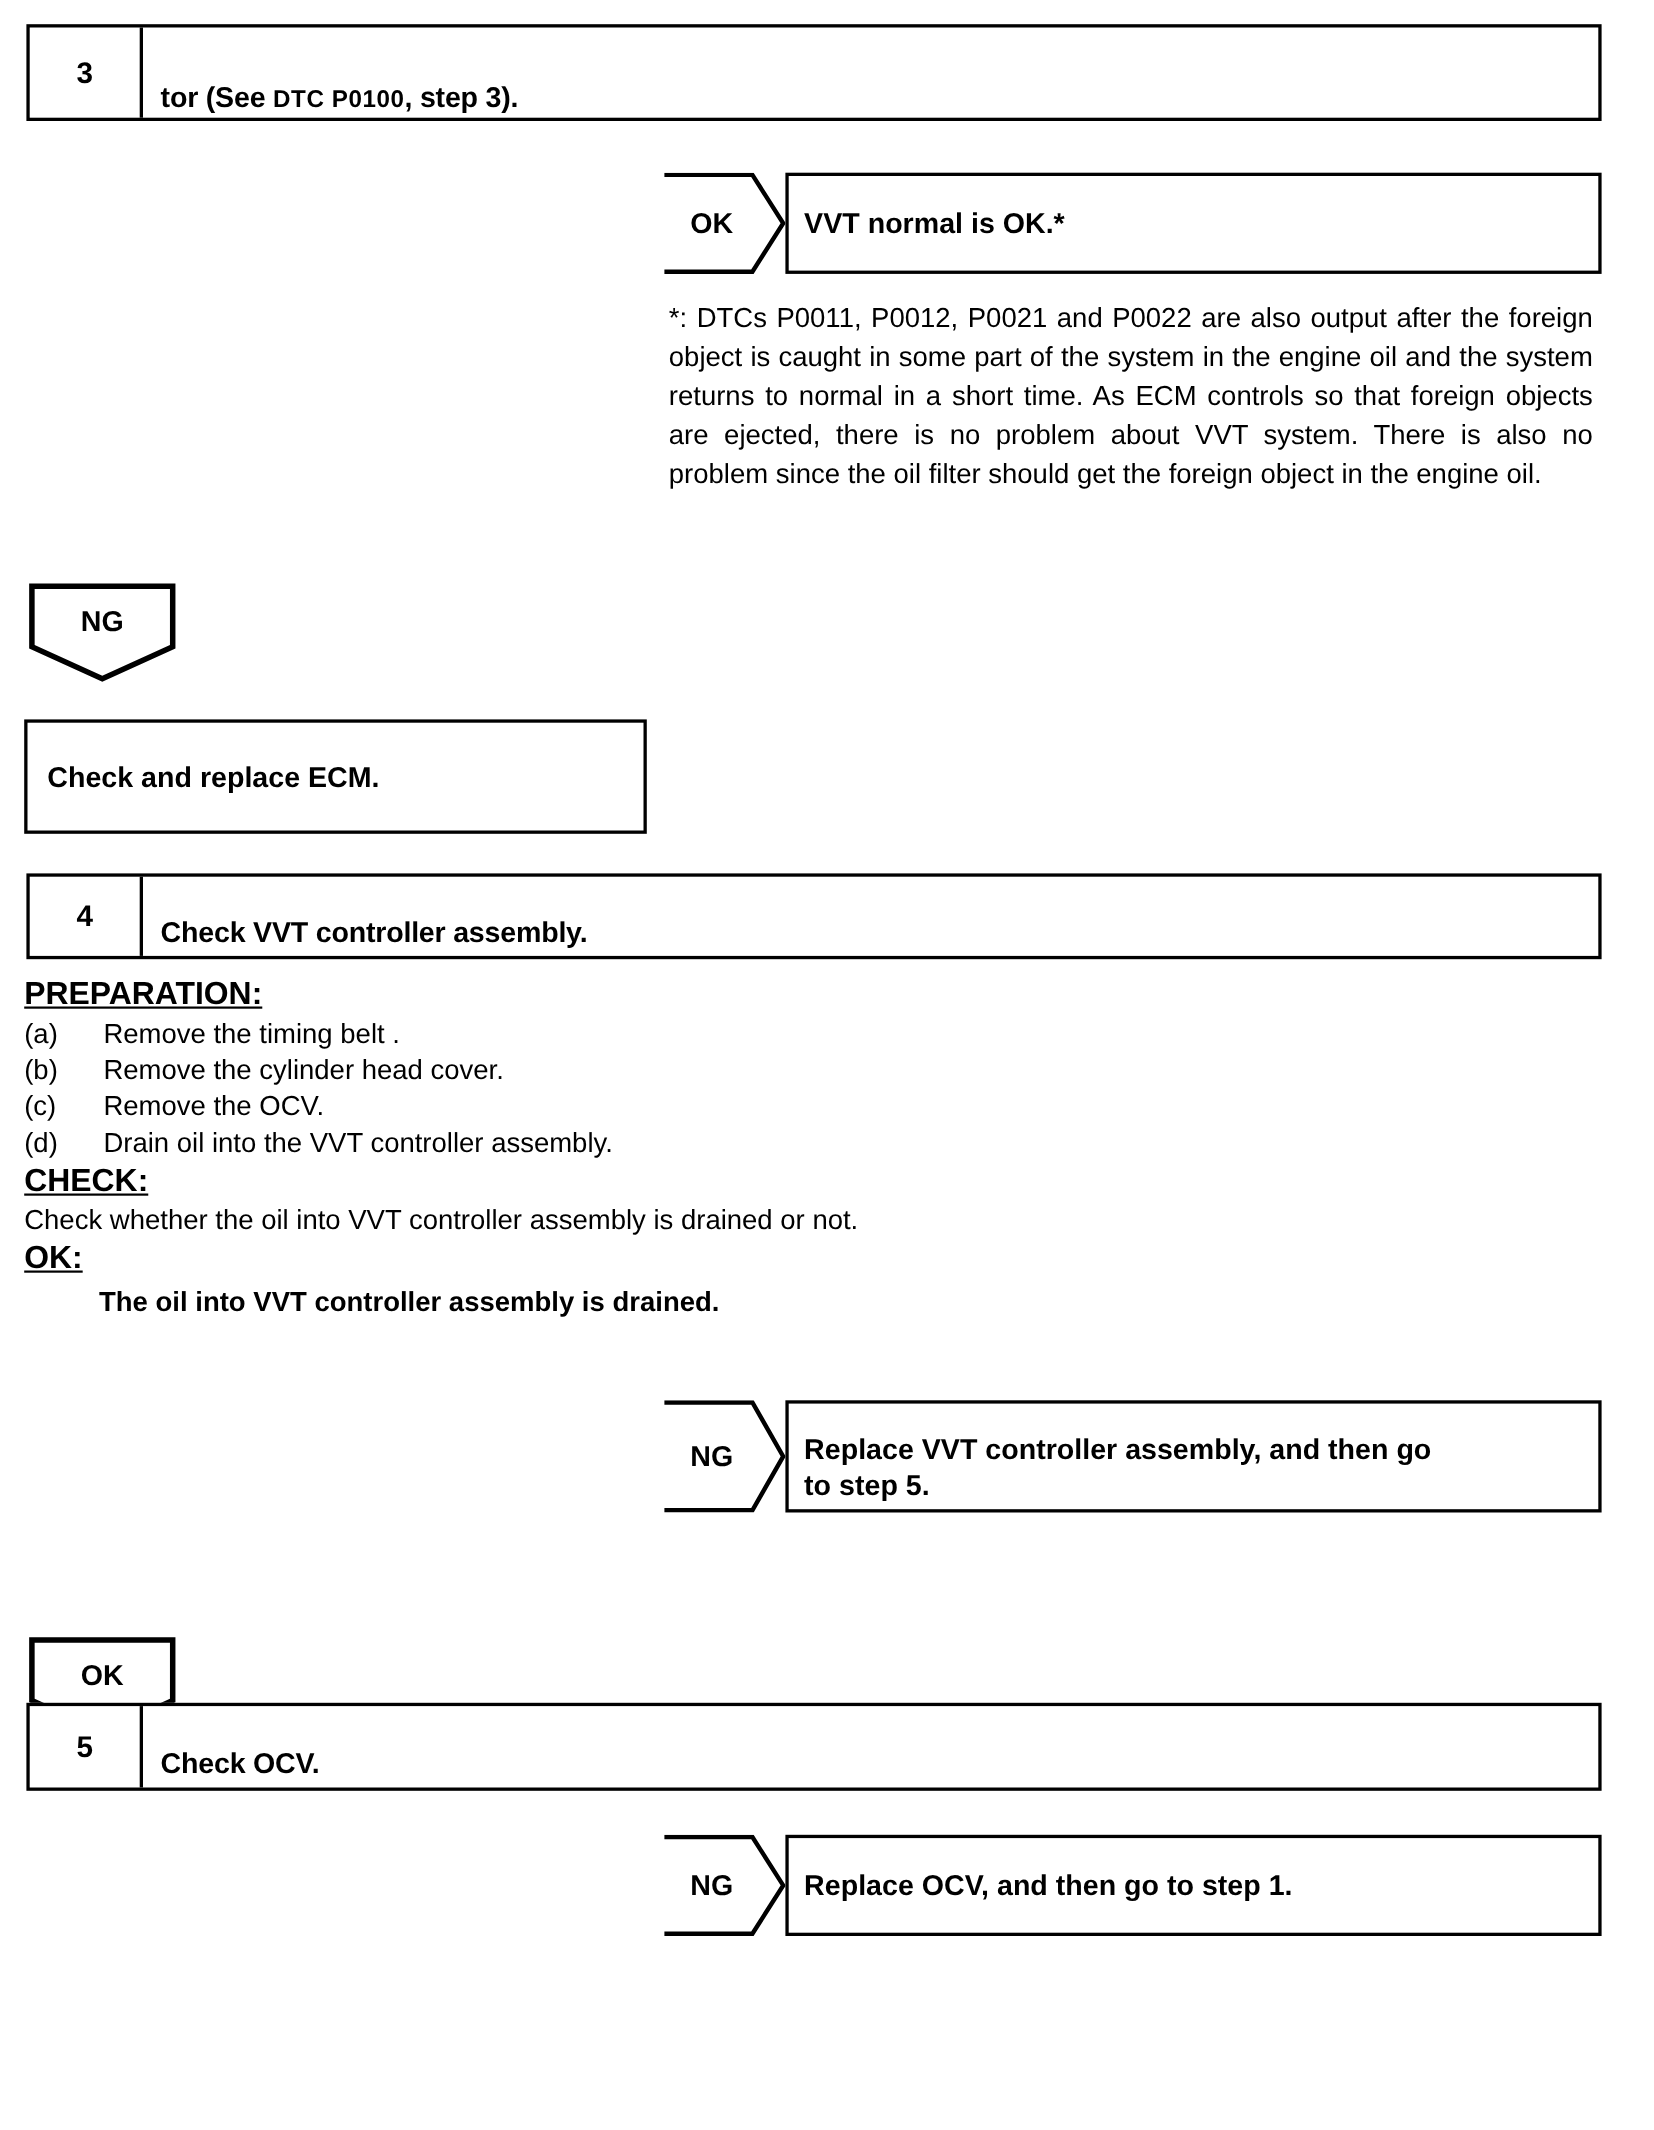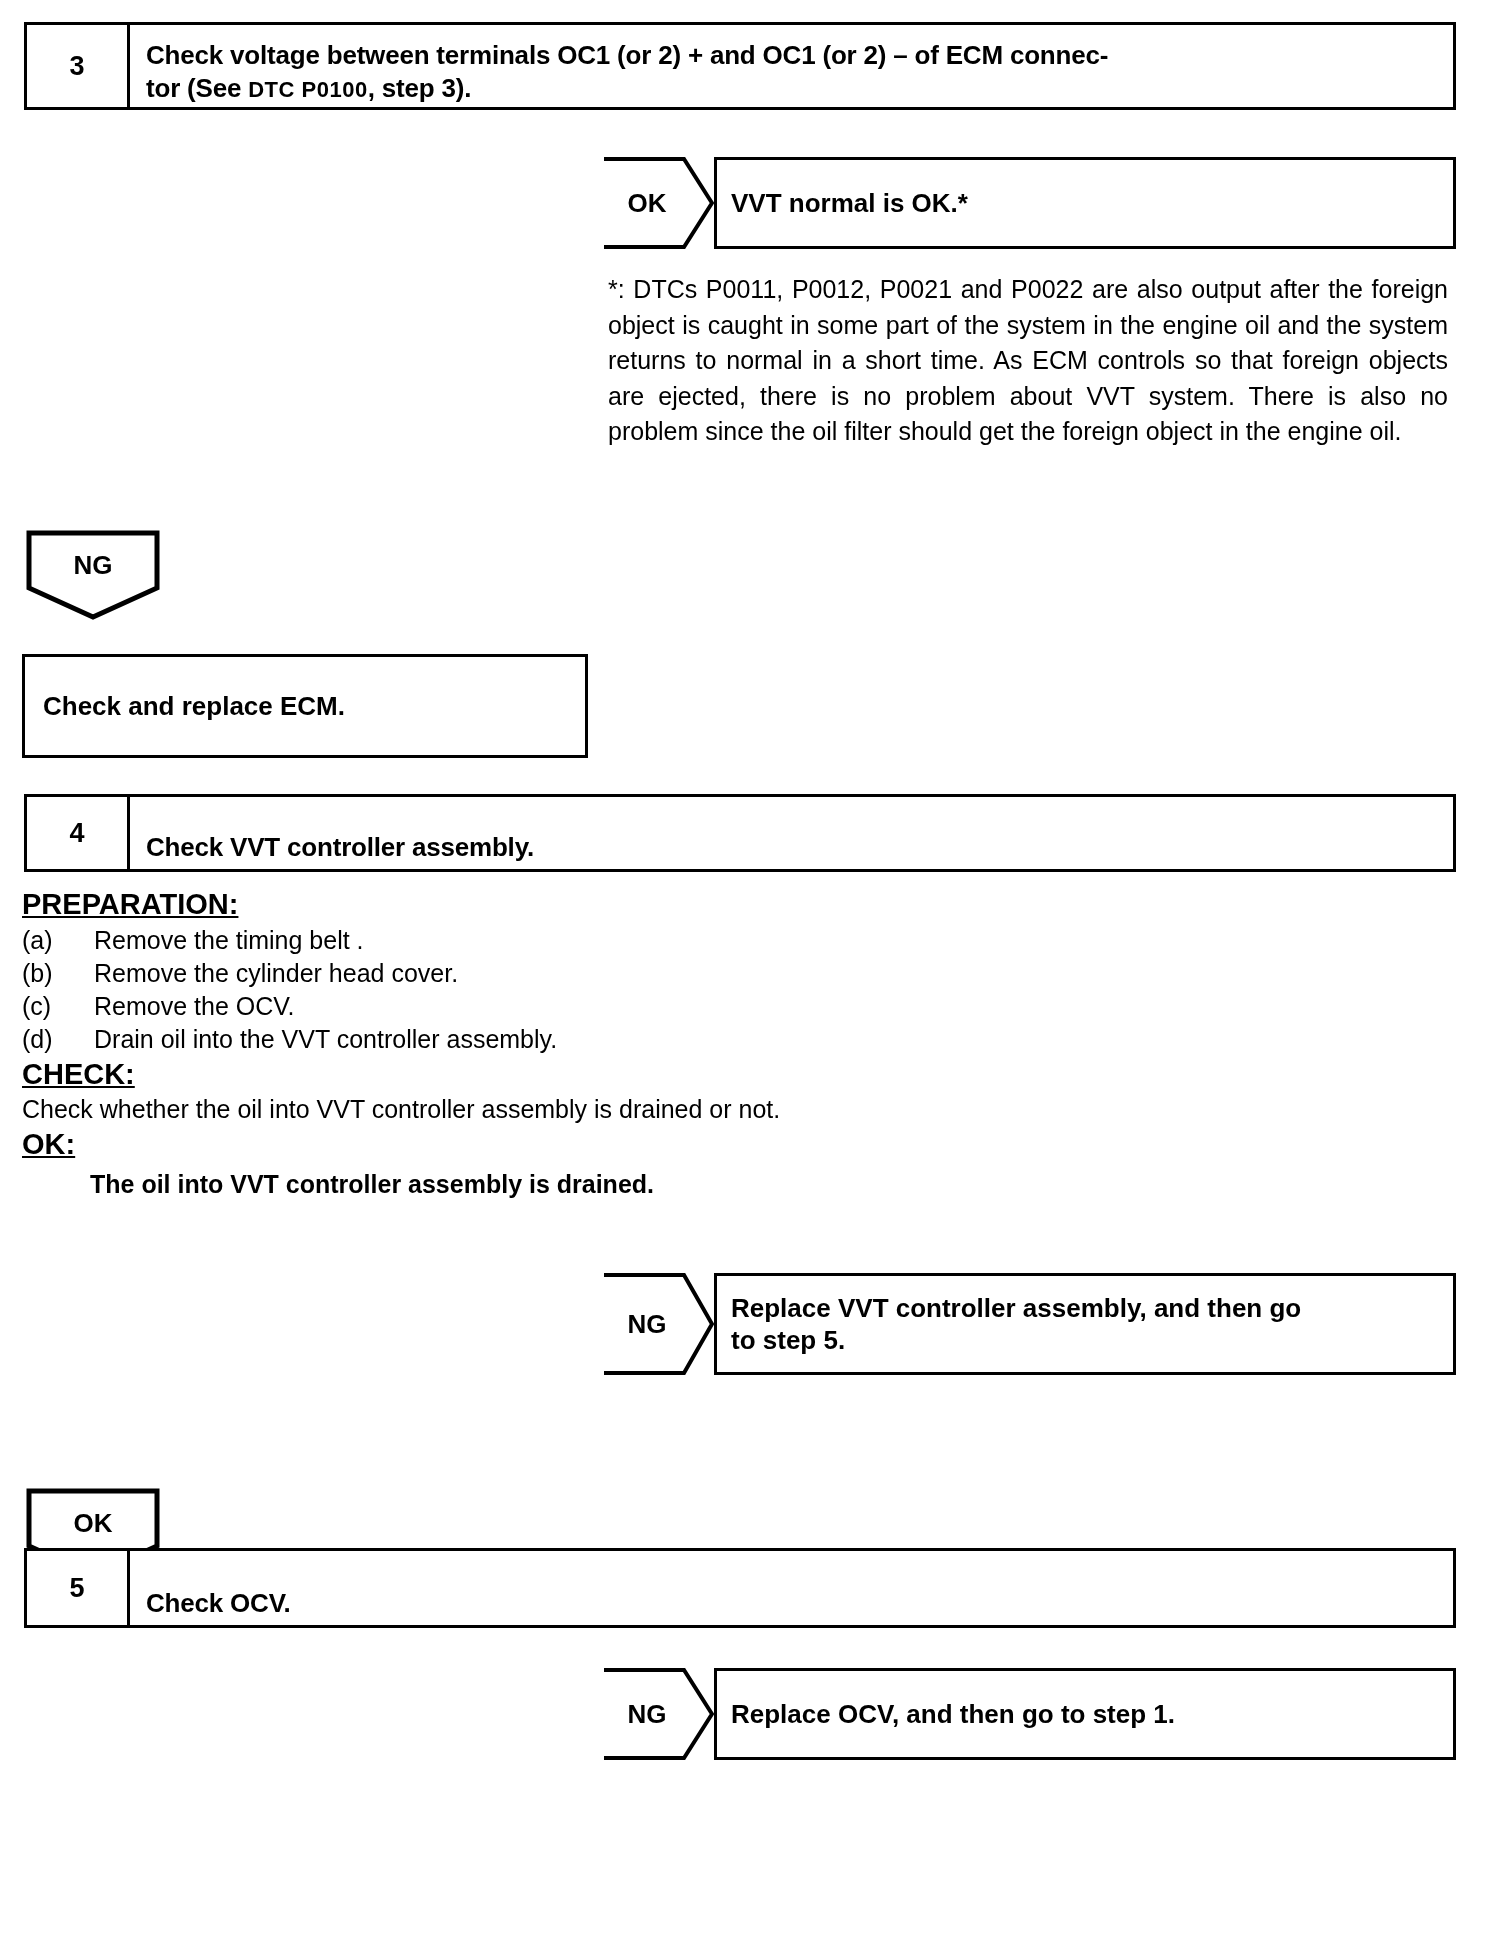--- a/index.html
+++ b/index.html
@@ -93,21 +93,21 @@
     flex: 1;
     border: 3px solid #000;
     background: #fff;
     display: flex;
     align-items: center;
     padding: 6px 12px 6px 14px;
     font-weight: bold;
     font-size: 26px;
     line-height: 1.25;
   }
-  .branch-box.top { align-items: center; }
+  .branch-box.top { align-items: flex-end; }
 
   
   .chevron {
     position: relative;
   }
   .chevron svg { position: absolute; left:0; top:0; width:100%; height:100%; display:block; }
   .chevron span {
     position: relative; z-index: 2;
     display: block;
     text-align: center;
@@ -136,21 +136,21 @@
 </style>
 </head>
 <body>
 
 <div class="page">
 
   <div class="node step-box" style="left:24px; top:22px; width:1432px; height:88px;">
     <div class="step-num">3</div>
     <div class="step-text top">
       <div>
-        <span>Check voltage between terminals OC1 (or 2) + and OC1 (or 2) – of ECM connec-</span><br>
+        <br>
         <span>tor (See </span><span class="mono-dtc">DTC P0100</span><span>, step 3).</span>
       </div>
     </div>
   </div>
 
   <div class="node branch" style="left:602px; top:157px; width:854px; height:92px;">
     <div class="branch-tag">
       <svg viewBox="0 0 112 92" preserveAspectRatio="none">
         <path d="M2,2 L82,2 L110,46 L82,90 L2,90" fill="#ffffff" stroke="#000000" stroke-width="4" stroke-linejoin="miter"></path>
       </svg>

